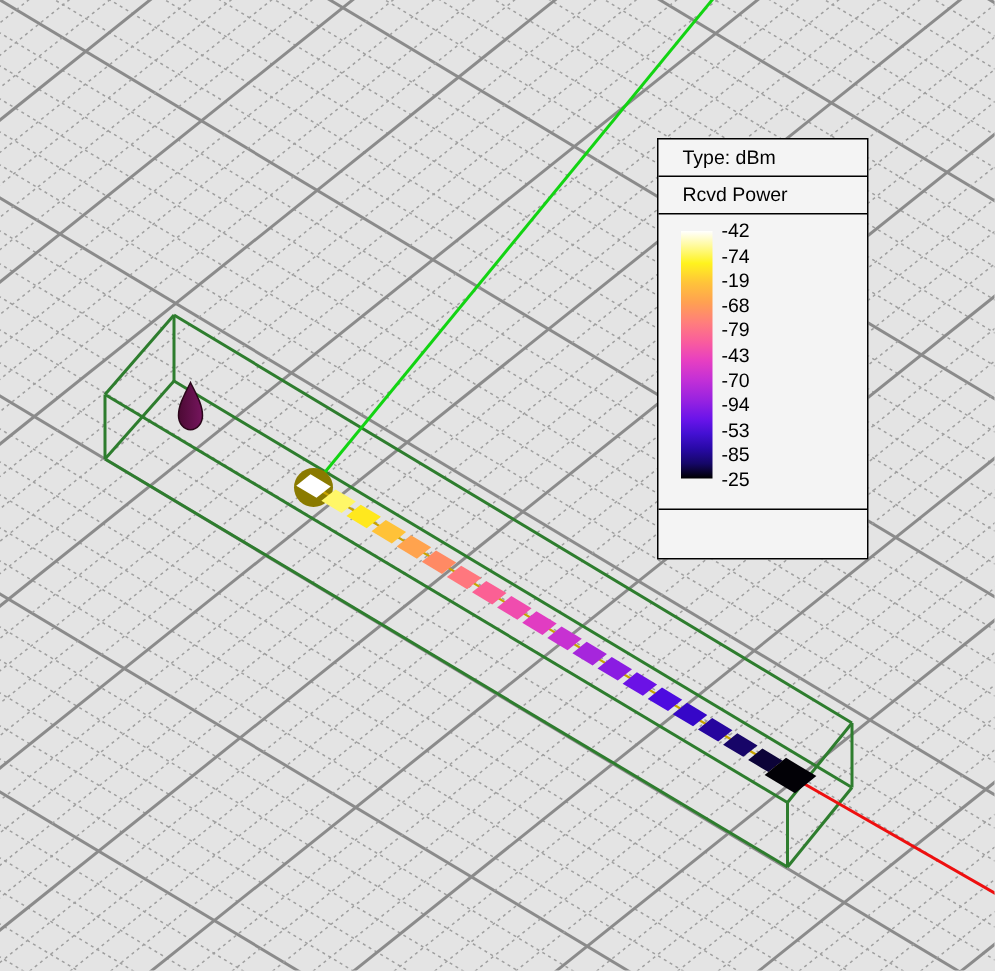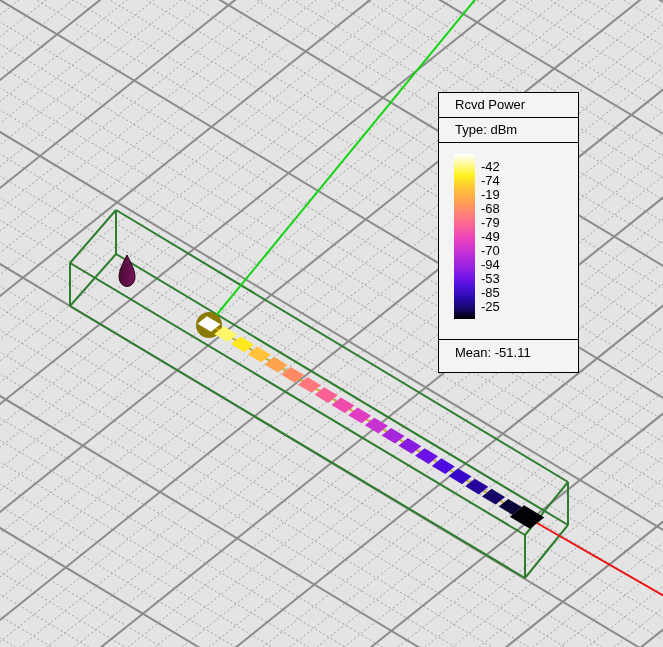--- a/index.html
+++ b/index.html
@@ -7,21 +7,21 @@
        font-family:"Liberation Sans", sans-serif;}
   #scene{position:absolute;left:0;top:0;}
   .legend{position:absolute;left:438px;top:92px;width:141px;height:281px;
           background:#f4f4f4;border:1px solid #000;font-size:13px;color:#000;
           box-sizing:border-box;z-index:5;}
   .legend .sec{height:24px;line-height:24px;padding-left:16px;border-bottom:1px solid #000;
                white-space:nowrap;overflow:hidden;}
   .barzone{position:relative;height:197px;border-bottom:1px solid #000;box-sizing:border-box;}
   .colorbar{position:absolute;left:15px;top:11px;width:21px;height:165px;}
   .ticks{position:absolute;left:42px;top:4px;height:180px;display:flex;
-         flex-direction:column;justify-content:center;}
+         flex-direction:column;justify-content:space-between;}
   .ticks span{line-height:14px;}
   .stats{padding:4px 0 0 16px;line-height:17px;}
 </style>
 </head>
 <body style="background: rgb(228, 228, 228);">
 
 <svg id="scene" width="663" height="647" viewBox="0 0 663 647">
     <rect x="0" y="0" width="663" height="647" fill="#e4e4e4"></rect>
     <line x1="-5" y1="-443" x2="668" y2="-39.19999999999999" stroke="#9f9f9f" stroke-width="1" stroke-dasharray="2 2.5"></line>
     <line x1="-5" y1="-421" x2="668" y2="-17.19999999999999" stroke="#9f9f9f" stroke-width="1" stroke-dasharray="2 2.5"></line>
@@ -173,34 +173,33 @@
       <stop offset="0" stop-color="#4c0a34"></stop>
       <stop offset="1" stop-color="#76155e"></stop>
     </linearGradient>
     <path d="M 127 255
   C 123 263 119 270 119 277
   A 8 9.5 0 1 0 135 277
   C 135 270 131 263 127 255 Z" fill="url(#dropg)" stroke="#2a0519" stroke-width="1"></path>
   </svg>
 
 <div class="legend">
+  <div class="sec">Type: dBm</div>
   <div class="sec">Rcvd Power</div>
-  <div class="sec">Type: dBm</div>
   <div class="barzone">
     <div class="colorbar" id="colorbar" style="background: linear-gradient(rgb(255, 255, 255) 0%, rgb(255, 250, 154) 6%, rgb(255, 243, 30) 13%, rgb(255, 195, 58) 21%, rgb(255, 160, 82) 29%, rgb(255, 126, 124) 37%, rgb(249, 92, 158) 45%, rgb(232, 64, 192) 52%, rgb(196, 48, 214) 60%, rgb(154, 35, 224) 68%, rgb(106, 20, 234) 76%, rgb(67, 16, 210) 82%, rgb(40, 9, 166) 88%, rgb(21, 7, 103) 94%, rgb(0, 0, 0) 100%);"></div>
     <div class="ticks" id="ticks">
         <span>-42</span>
         <span>-74</span>
         <span>-19</span>
         <span>-68</span>
         <span>-79</span>
-        <span>-49</span>
+        <span>-43</span>
         <span>-70</span>
         <span>-94</span>
         <span>-53</span>
         <span>-85</span>
         <span>-25</span>
       </div>
   </div>
   <div class="stats">
-    <div>Mean: -51.11</div>
   </div>
 </div>
 
 </body></html>

